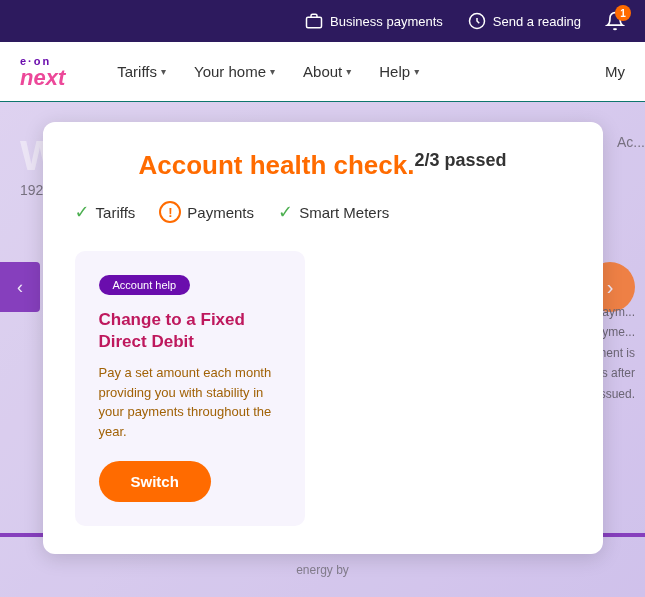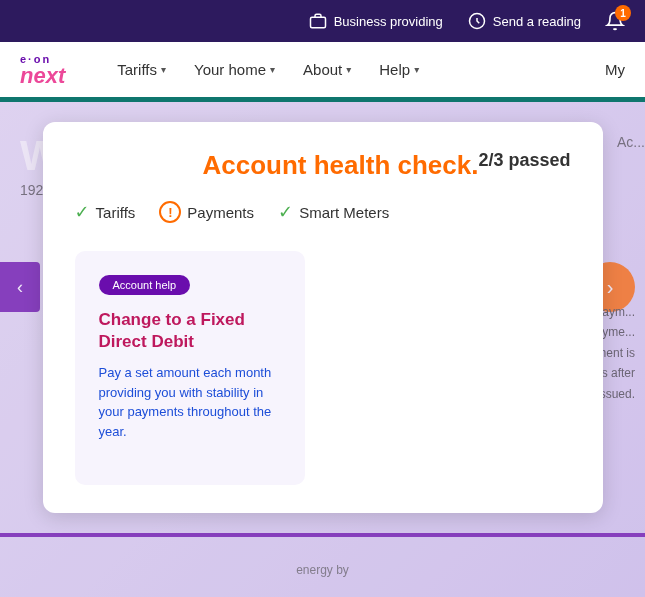--- a/index.html
+++ b/index.html
@@ -37,21 +37,21 @@
       justify-content: center;
     }
 
     
     .nav-bar {
       background: white;
       height: 60px;
       display: flex;
       align-items: center;
       padding: 0 20px;
-      border-bottom: 5px solid #0f766e;
+      border-bottom: 1px solid #0f766e;
       position: relative;
     }
     .logo {
       display: flex;
       flex-direction: column;
       margin-right: 40px;
     }
     .logo-eon {
       font-size: 11px;
       color: #6a0dad;
@@ -189,21 +189,21 @@
     .modal {
       background: white;
       border-radius: 12px;
       padding: 28px 32px 28px 32px;
       width: 560px;
       box-shadow: 0 4px 20px rgba(0,0,0,0.15);
     }
 
     .modal-header {
       display: flex;
-      justify-content: flex-end;
+      justify-content: center;
       align-items: flex-start;
       margin-bottom: 20px;
     }
 
     .modal-title {
       font-size: 26px;
       font-weight: bold;
       color: #ff6b00;
     }
 
@@ -267,21 +267,21 @@
     .card-title {
       font-size: 17px;
       font-weight: bold;
       color: #be185d;
       margin-bottom: 10px;
       line-height: 1.3;
     }
 
     .card-desc {
       font-size: 13px;
-      color: #1d4ed8;
+      color: #a16207;
       line-height: 1.5;
       margin-bottom: 20px;
     }
 
     .card-button {
       background: #ff6b00;
       color: white;
       border: none;
       border-radius: 25px;
       padding: 12px 32px;
@@ -317,21 +317,21 @@
 <body>
 
 <div class="top-bar">
   <div class="top-bar-item">
     <div class="top-bar-icon">
       <svg width="18" height="18" viewBox="0 0 24 24" fill="none" stroke="white" stroke-width="2">
         <rect x="2" y="7" width="20" height="14" rx="2"></rect>
         <path d="M16 7V5a2 2 0 0 0-2-2h-4a2 2 0 0 0-2 2v2"></path>
       </svg>
     </div>
-    <span>Business providing</span>
+    <span>Business payments</span>
   </div>
   <div class="top-bar-item">
     <div class="top-bar-icon">
       <svg width="18" height="18" viewBox="0 0 24 24" fill="none" stroke="white" stroke-width="2">
         <path d="M12 2C6.48 2 2 6.48 2 12s4.48 10 10 10 10-4.48 10-10S17.52 2 12 2z"></path>
         <path d="M12 8v4l3 3"></path>
       </svg>
     </div>
     <span>Send a reading</span>
   </div>
@@ -415,16 +415,17 @@
         <div class="check-item">
           <span class="check-icon-green">✓</span>
           <span>Smart Meters</span>
         </div>
       </div>
 
       <div class="card">
         <div class="card-tag">Account help</div>
         <div class="card-title">Change to a Fixed Direct Debit</div>
         <div class="card-desc">Pay a set amount each month providing you with stability in your payments throughout the year.</div>
+        <button class="card-button">Switch</button>
       </div>
     </div>
   </div>
 </div>
 
 </body></html>

